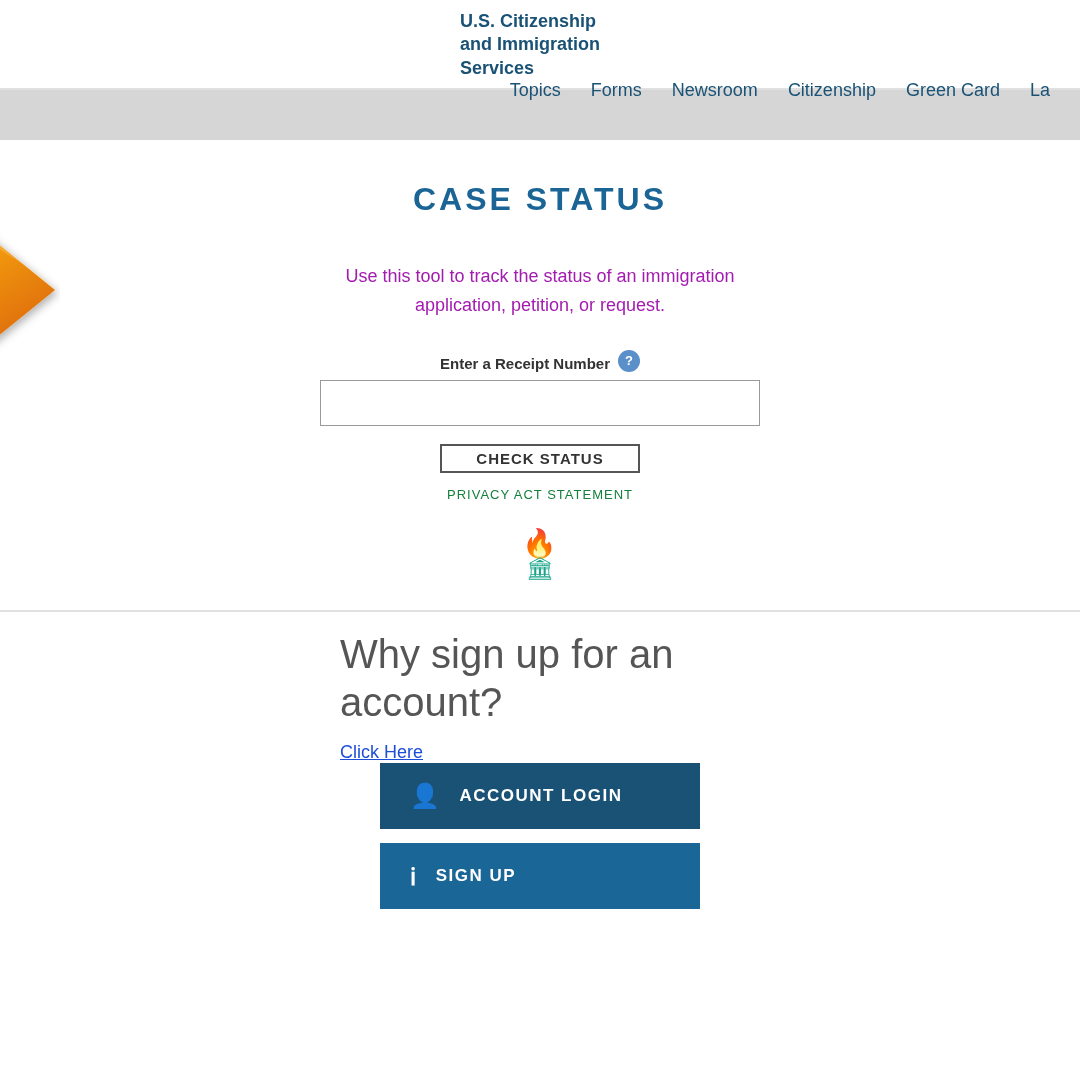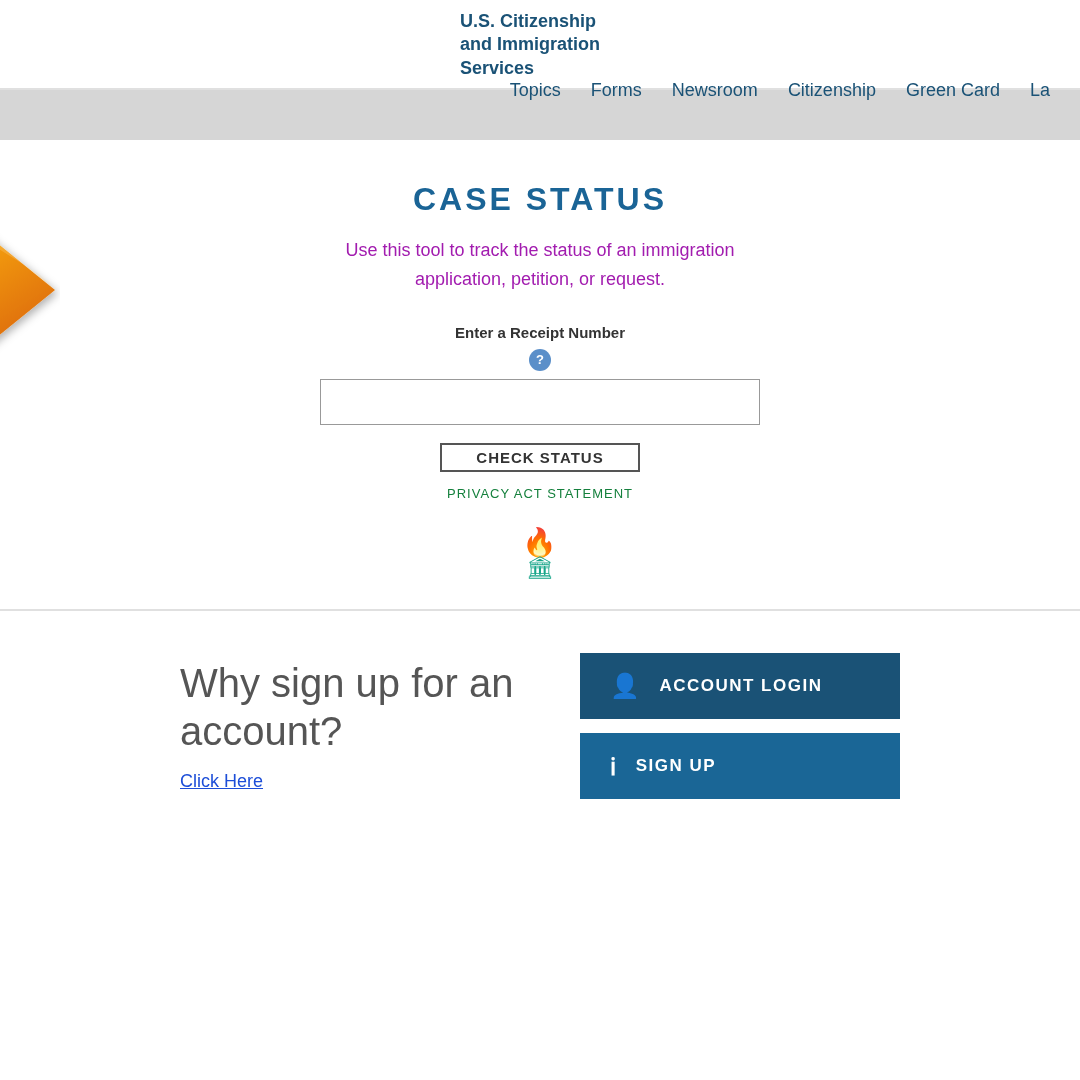--- a/index.html
+++ b/index.html
@@ -63,21 +63,21 @@
       position: relative;
     }
 
     .page-title {
       color: #1a6496;
       font-size: 32px;
       font-weight: bold;
       letter-spacing: 3px;
       text-align: center;
       line-height: 1.2;
-      margin-bottom: 18px;
+      margin-bottom: 44px;
     }
 
     .description {
       color: #a21caf;
       font-size: 18px;
       text-align: center;
       max-width: 420px;
       line-height: 1.6;
       margin-bottom: 30px;
     }
@@ -86,24 +86,23 @@
       display: flex;
       flex-direction: column;
       align-items: center;
       width: 100%;
       max-width: 500px;
       position: relative;
     }
 
     .receipt-label-row {
       display: flex;
-      align-items: center;
+      align-items: flex-end;
       gap: 8px;
       margin-bottom: 8px;
-      flex-direction: column;
     }
 
     .receipt-label {
       font-weight: bold;
       font-size: 15px;
       color: #333;
     }
 
     .help-icon {
       width: 22px;
@@ -189,24 +188,25 @@
       color: #17a589;
       font-size: 22px;
       line-height: 1;
     }
 
     
     .bottom-section {
       background: #fff;
       display: flex;
       align-items: center;
-      justify-content: center;
-      padding: 42px 60px 30px 60px;
+      justify-content: flex-end;
+      padding: 18px 60px 30px 60px;
       border-top: 2px solid #e0e0e0;
       width: 100%;
+      flex-direction: column;
     }
 
     .why-signup {
       max-width: 400px;
     }
 
     .why-signup-title {
       font-size: 40px;
       color: #555;
       font-weight: normal;

